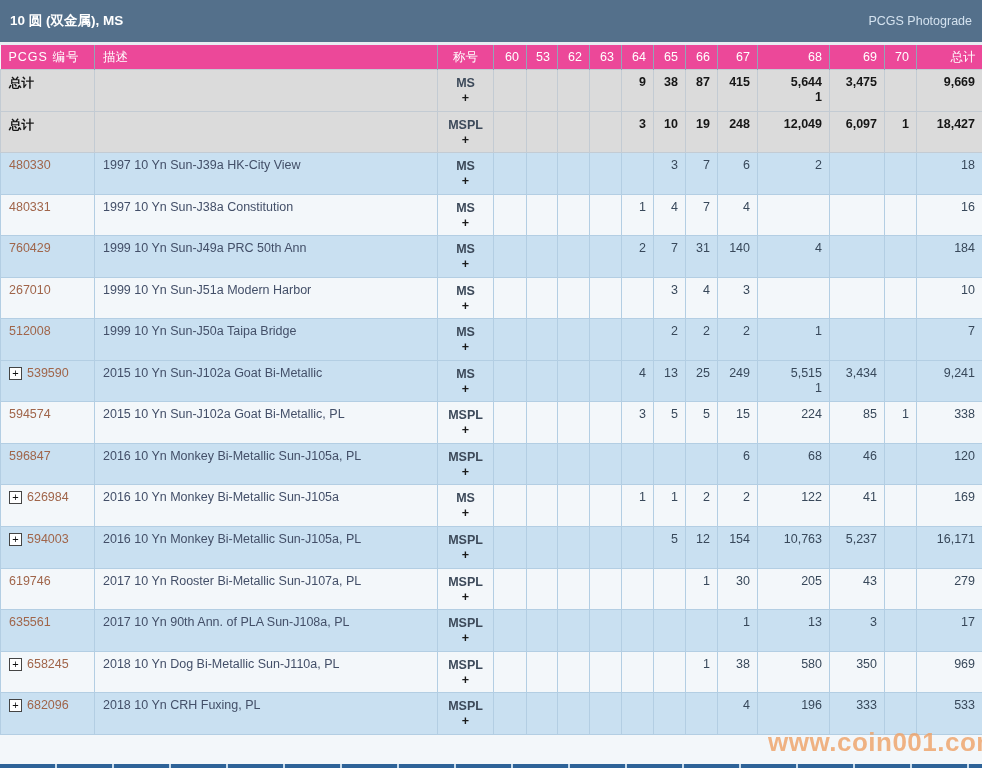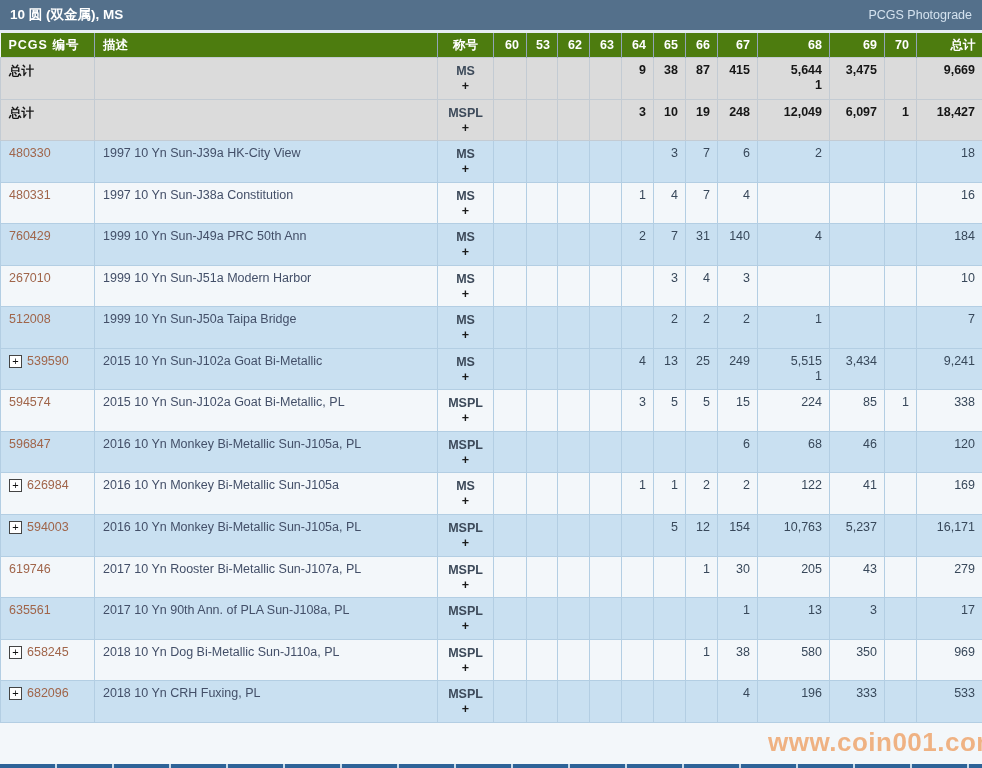--- a/index.html
+++ b/index.html
@@ -1,26 +1,26 @@
 <!DOCTYPE html>
 <html><head>
 <meta charset="utf-8">
 <style>
   html,body{margin:0;padding:0;width:982px;height:768px;overflow:hidden;
     font-family:"Liberation Sans",sans-serif;background:#f3f7fa;position:relative;}
   .page{width:982px;height:768px;position:relative;}
   
-  .title-bar{height:30px;background:#54708b;display:flex;justify-content:space-between;
+  .title-bar{height:42px;background:#54708b;display:flex;justify-content:space-between;
     align-items:center;padding:0 10px;box-sizing:border-box;}
   .title-bar .ttl{color:#fff;font-weight:bold;font-size:13.5px;}
   .title-bar .pg-link{color:#d4e2ef;font-size:12.5px;text-decoration:none;cursor:pointer;}
   .gap{height:3px;background:#e7edf3;}
   
   table{border-collapse:collapse;table-layout:fixed;width:982px;}
-  thead th{background:#4d7c0f;color:#fff;font-size:12.5px;font-weight:bold;height:24px;
+  thead th{background:#ec4899;color:#fff;font-size:12.5px;font-weight:normal;height:24px;
     border-left:1px solid #92a5b8;padding:0 7px 0 0;white-space:nowrap;overflow:hidden;}
   thead th:first-child{border-left:none;}
   th.h-num{text-align:left;padding-left:8px;letter-spacing:1px;}
   th.h-desc{text-align:left;padding-left:8px;}
   th.h-desig{text-align:center;padding:0;}
   th.h-val{text-align:right;}
   tbody tr{height:41.55px;}
   tbody td{border:1px solid #b3cee3;vertical-align:top;padding-top:5px;font-size:12.5px;
     box-sizing:border-box;overflow:hidden;white-space:nowrap;}
   tr.blue td{background:#c9e0f1;}

